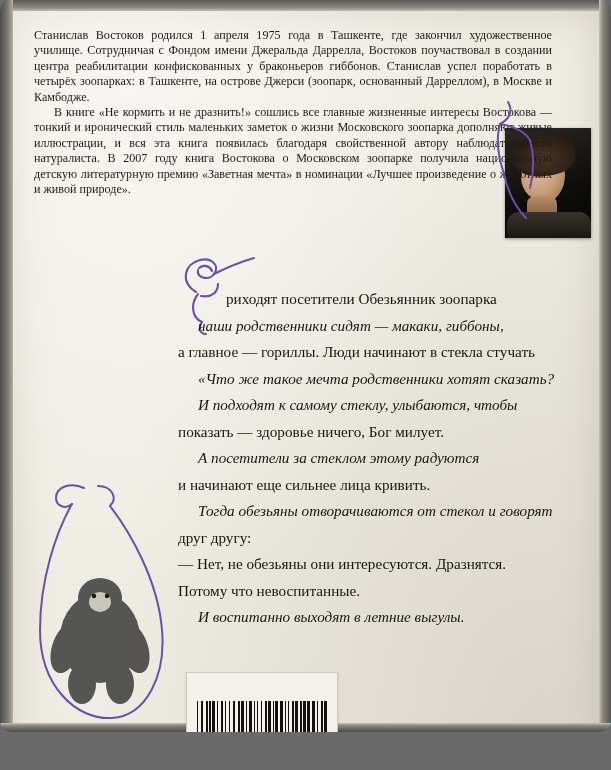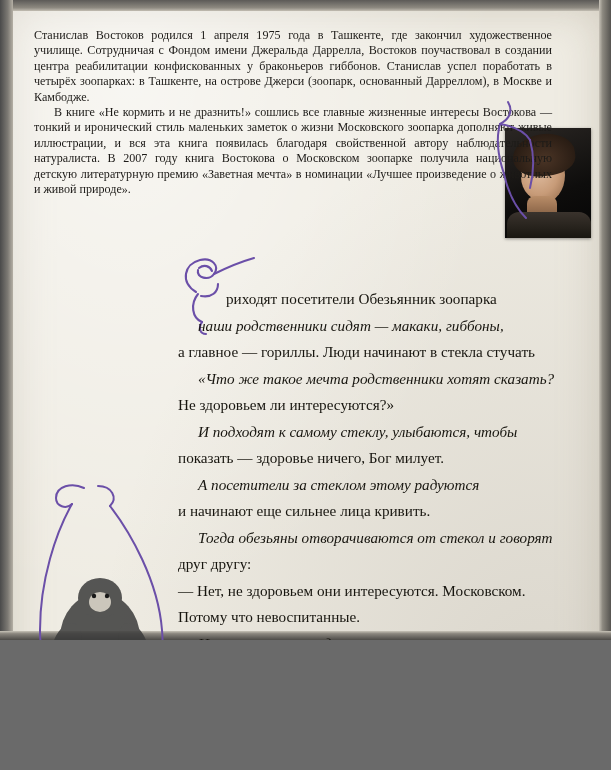--- a/index.html
+++ b/index.html
@@ -3,24 +3,25 @@
 <meta charset="utf-8">
 <style>
   html, body {
     margin: 0;
     padding: 0;
     background: #6a6a6a;
   }
   #page {
     position: relative;
     width: 611px;
-    height: 640px;
+    height: 732px;
     overflow: hidden;
     background: #0ea5e9;
     font-family: "Liberation Serif", serif;
+    border-radius: 11px;
   }
   
   .sheet {
     position: absolute;
     left: 12px;
     top: 10px;
     width: 587px;
     height: 752px;
     background: #efece3;
     box-shadow: inset 0 0 40px rgba(160,150,130,0.35);
@@ -257,28 +258,27 @@
       <circle cx="68" cy="116" r="2.2"></circle>
       <circle cx="81" cy="116" r="2.2"></circle>
     </g>
   </svg>
 
   <div class="story">
     <div class="line first">риходят посетители Обезьянник зоопарка</div>
     <div class="line ind3">наши родственники сидят — макаки, гиббоны,</div>
     <div class="line">а главное — гориллы. Люди начинают в стекла стучать</div>
     <div class="line ind3">«Что же такое мечта родственники хотят сказать?</div>
-    <div class="line">Не здоровьем ли интересуются?»</div>
     <div class="line ind3">И подходят к самому стеклу, улыбаются, чтобы</div>
     <div class="line">показать — здоровье ничего, Бог милует.</div>
     <div class="line ind3">А посетители за стеклом этому радуются</div>
     <div class="line">и начинают еще сильнее лица кривить.</div>
     <div class="line ind3">Тогда обезьяны отворачиваются от стекол и говорят</div>
     <div class="line">друг другу:</div>
-    <div class="line">— Нет, не здоровьем они интересуются. Московском.</div>
+    <div class="line">— Нет, не обезьяны они интересуются. Дразнятся.</div>
     <div class="line">Потому что невоспитанные.</div>
     <div class="line ind3">И воспитанно выходят в летние выгулы.</div>
   </div>
 
   <div class="barcode-box">
     <div class="bars" id="bars">
         <i style="width: 0.992366px; background: rgb(18, 17, 15);"></i>
         <i style="width: 2.9771px; background: transparent;"></i>
         <i style="width: 1.98473px; background: rgb(18, 17, 15);"></i>
         <i style="width: 2.9771px; background: transparent;"></i>

